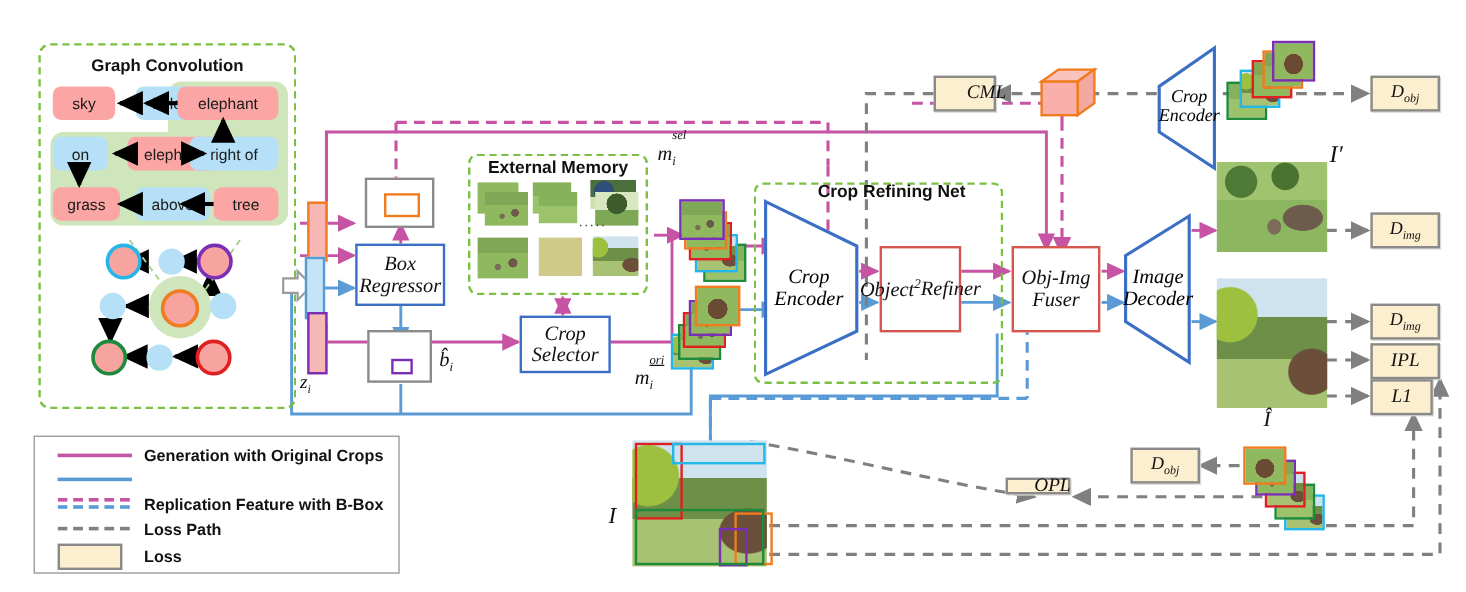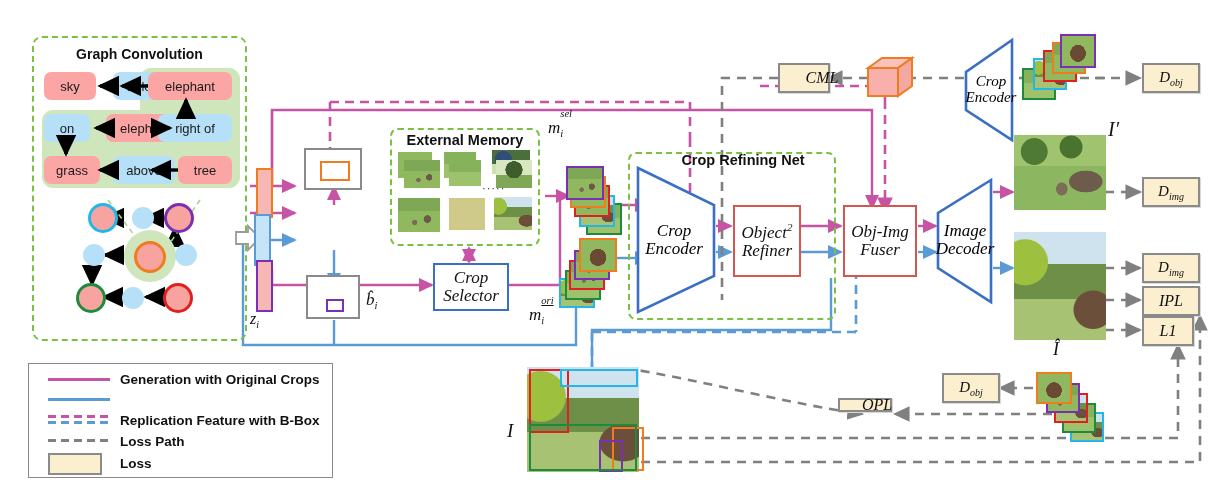--- a/index.html
+++ b/index.html
@@ -307,20 +307,24 @@
     <path d="M236,232 L248,232 L248,226 L260,238 L248,250 L248,244 L236,244 z" fill="#fff" stroke="#9a9a9a" stroke-width="1.8"></path>
   </svg>
   <div class="abs" style="left:256px; top:168px; width:17px; height:50px; background:#f7b8b5; border:2px solid #f07c20;"></div>
   <div class="abs" style="left:254px; top:214px; width:17px; height:52px; background:#c4e4f7; border:2px solid #5b9bd5;"></div>
   <div class="abs" style="left:256px; top:260px; width:17px; height:52px; background:#f7b8b5; border:2px solid #7b2fb5;"></div>
   <div class="abs math" style="left:250px; top:310px; font-size:16px;">z<span style="display:inline-block;vertical-align:baseline;position:relative;top:0;"><sub style="font-size:0.62em;">i</sub></span></div>
 
   <div class="abs gray-box" style="left:304px; top:148px; width:58px; height:42px;">
     <div style="position:absolute; left:14px; top:11px; width:30px; height:20px; border:2.5px solid #f07c20;"></div>
   </div>
+  <div class="abs blue-box" style="left:296px; top:203px; width:75px; height:52px; flex-direction:column;">
+    <span>Box</span>
+    <span>Regressor</span>
+  </div>
   <div class="abs gray-box" style="left:306px; top:275px; width:54px; height:44px;">
     <div style="position:absolute; left:18px; top:22px; width:18px; height:13px; border:2.5px solid #7b2fb5;"></div>
   </div>
   <div class="abs math" style="left:366px; top:290px; font-size:17px;">b̂<span style="display:inline-block;vertical-align:baseline;position:relative;top:0;"><sub style="font-size:0.62em;">i</sub></span></div>
 
   <div class="abs dashed-green" style="left:390px; top:128px; width:150px; height:118px; border-radius:8px;"></div>
   <div class="abs dashed-green-title" style="left:390px; top:132px; width:150px;">External Memory</div>
 
   <div class="photo ph-bull" style="left:398px;top:152px;width:34px;height:26px;"></div>
   <div class="photo ph-eleph-grass" style="left:404px;top:160px;width:36px;height:28px;"></div>
@@ -362,21 +366,21 @@
   <svg class="layer">
     <path d="M638,168 L714,205 L714,276 L638,312 z" fill="#fff" stroke="#3a6fc4" stroke-width="2.6"></path>
   </svg>
   <div class="abs" style="left:638px; top:212px; width:72px; height:56px; display:flex; flex-direction:column;
               align-items:center; justify-content:center; font-family:'Liberation Serif',serif;
               font-style:italic; font-size:17px; line-height:1.05;">
     <span>Crop</span>
     <span>Encoder</span>
   </div>
 
-  <div class="abs red-box" style="left:733px; top:205px; width:68px; height:72px; flex-direction:column;">
+  <div class="abs red-box" style="left:733px; top:205px; width:68px; height:72px; flex-direction:row;">
     <span>
       <span>Object</span><sup style="font-size:11px">2</sup>
     </span>
     <span>Refiner</span>
   </div>
 
   <div class="abs red-box" style="left:843px; top:205px; width:74px; height:72px; flex-direction:column;">
     <span>Obj-Img</span>
     <span>Fuser</span>
   </div>

